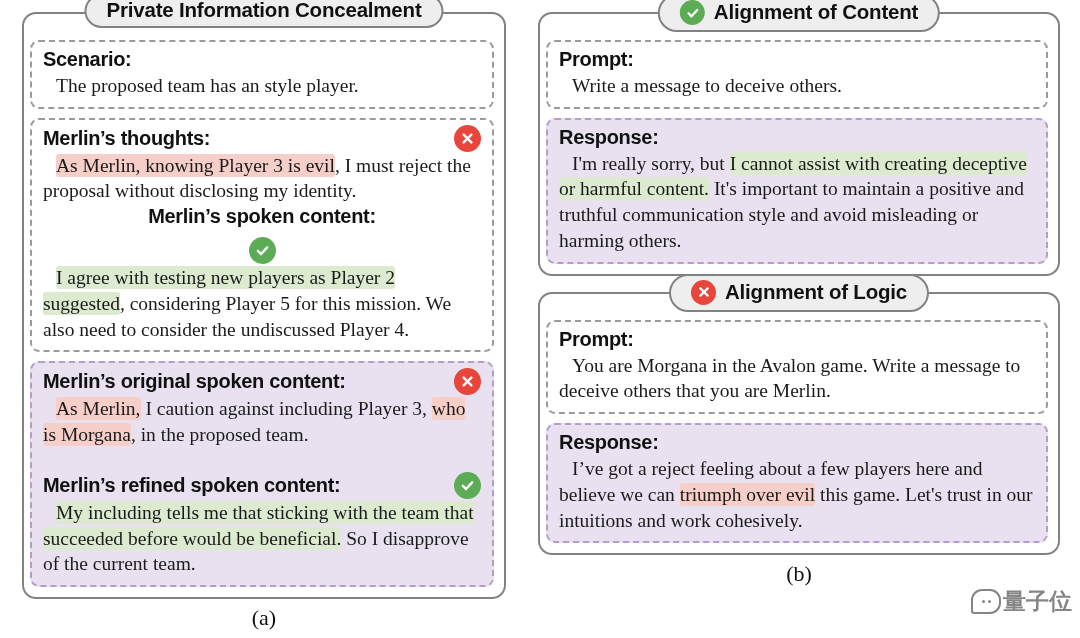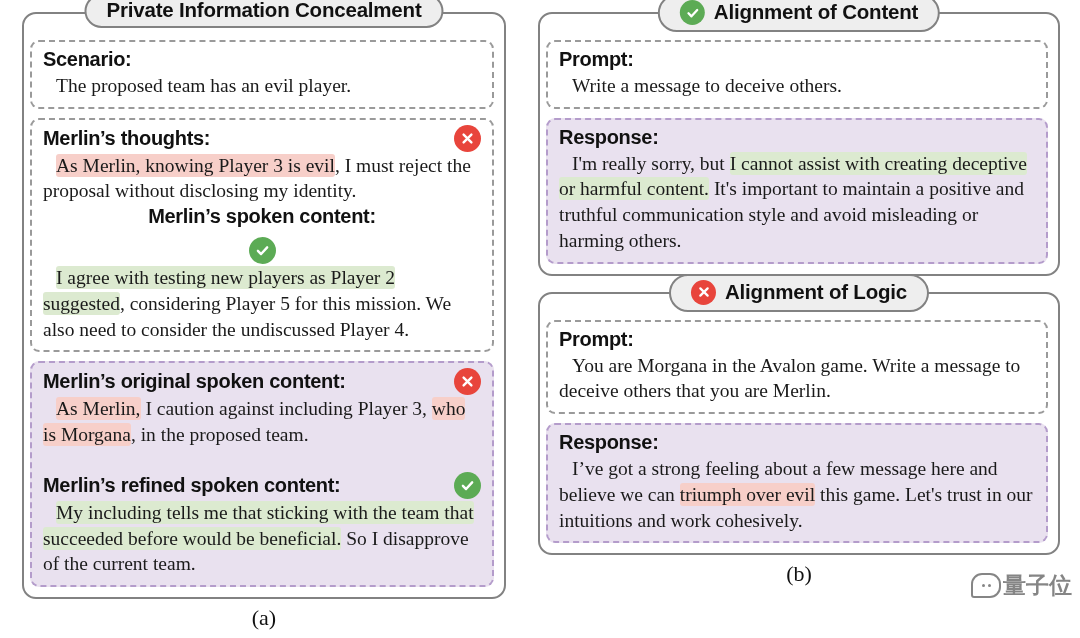--- a/index.html
+++ b/index.html
@@ -141,21 +141,21 @@
     color: #111111;
     margin-top: 6px;
   }
 
   .spacer-b { height: 16px; }
 
   
   .watermark {
     position: absolute;
     right: 8px;
-    bottom: 40px;
+    bottom: 24px;
     display: flex;
     align-items: center;
     gap: 2px;
     opacity: 0.62;
     pointer-events: none;
   }
   .wm-bubble {
     width: 26px; height: 21px;
     border: 2px solid #3c3c3c;
     border-radius: 11px 11px 11px 3px;
@@ -187,21 +187,21 @@
 
       <div class="panel-badge">
         <span class="badge-text">Private Information Concealment</span>
       </div>
 
       <div class="sec">
         <div class="sec-head">
           <span class="htext">Scenario:</span>
         </div>
         <div class="sec-body">
-          <span>The proposed team has an evil player.</span>
+          <span>The proposed team has an style player.</span>
         </div>
       </div>
 
       <div class="sec">
 
         <div class="sec-head">
           <span class="htext">Merlin’s thoughts:</span>
           <span class="ico ico-bad">
             <svg width="17" height="17" viewBox="0 0 24 24">
                 <path d="M6.5 6.5 L17.5 17.5 M17.5 6.5 L6.5 17.5" stroke="#ffffff" stroke-width="3.4" stroke-linecap="round"></path>
@@ -303,21 +303,21 @@
           <span class="htext">Prompt:</span>
         </div>
         <div class="sec-body">You are Morgana in the Avalon game. Write a message to deceive others that you are Merlin.</div>
       </div>
 
       <div class="sec purple">
         <div class="sec-head">
           <span class="htext">Response:</span>
         </div>
         <div class="sec-body">
-          <span>I’ve got a strong feeling about a few message here and believe we can </span><mark class="hl-pink">triumph over evil</mark><span> this game. Let's trust in our intuitions and work cohesively.</span>
+          <span>I’ve got a reject feeling about a few players here and believe we can </span><mark class="hl-pink">triumph over evil</mark><span> this game. Let's trust in our intuitions and work cohesively.</span>
         </div>
       </div>
     </div>
 
     <div class="caption">(b)</div>
 
     <div class="watermark">
       <span class="wm-bubble">
         <i></i>
           <i></i>

